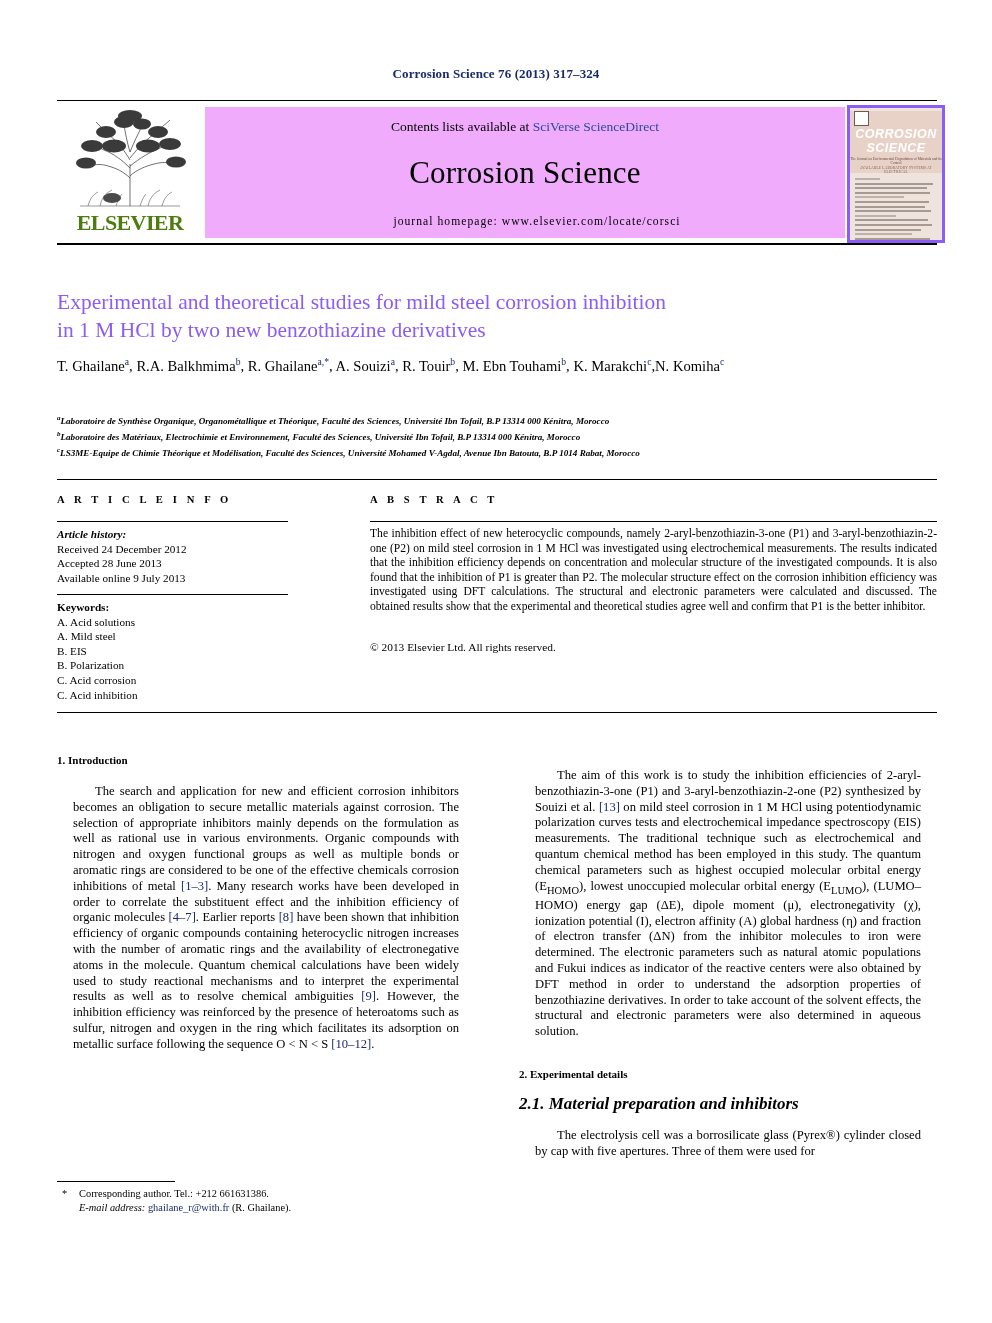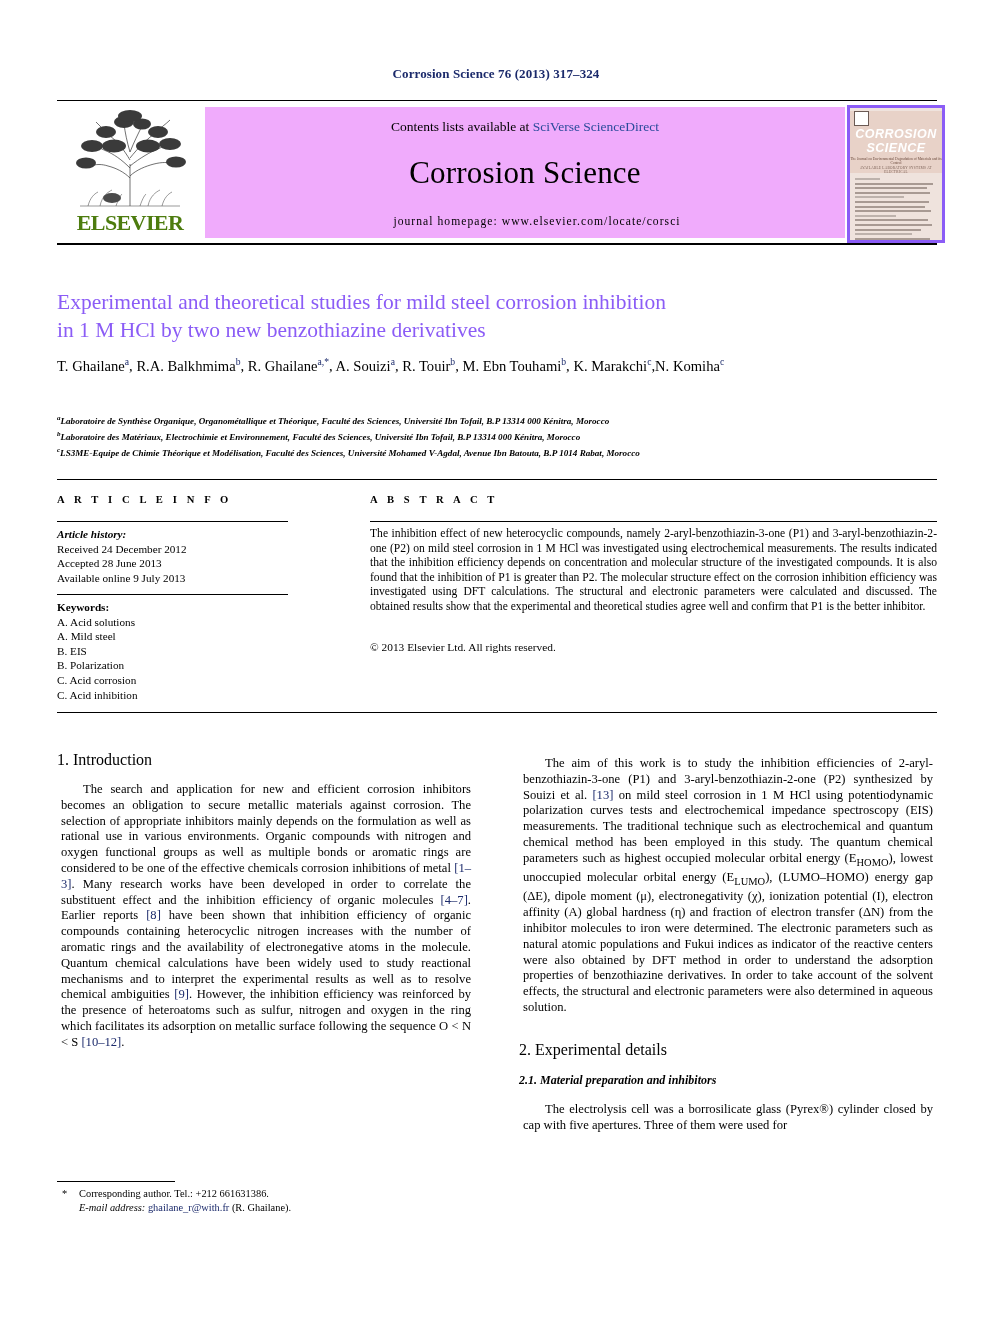--- a/index.html
+++ b/index.html
@@ -296,35 +296,35 @@
   .col {
     position: absolute;
     width: 418px;
     font-size: 12.6px;
     line-height: 15.8px;
     text-align: justify;
   }
   .col-left  { left: 57px;  top: 752px; }
   .col-right { left: 519px; top: 752px; }
   .col h2 {
-    font-size: 16px;
-    font-weight: normal;
+    font-size: 11px;
+    font-weight: bold;
     margin: 0 0 14px 0;
     line-height: 16px;
   }
   .col h2.spaced { margin-top: 26px; }
   .col h3 {
-    font-size: 12px;
+    font-size: 17px;
     font-weight: bold;
     font-style: italic;
     margin: 0 0 14px 0;
     line-height: 16px;
   }
   .col p {
-    margin: 4px;
+    margin: 16px;
     text-indent: 22px;
   }
   .ref { color: #1b2a6b; }
 
   
   .foot-rule {
     position: absolute;
     left: 57px; top: 1181px;
     width: 118px;
     border-top: 0.9px solid #000;

